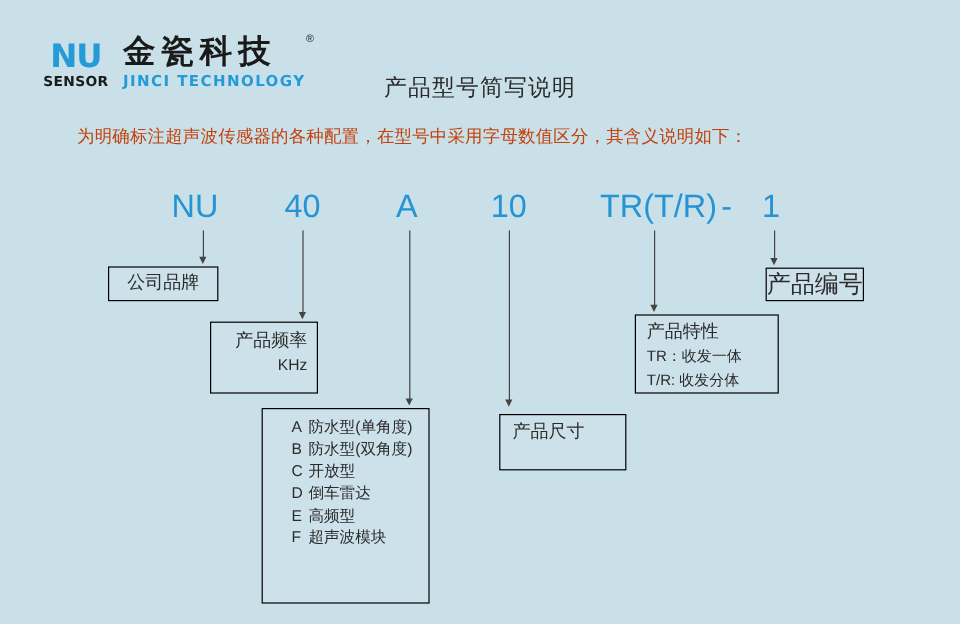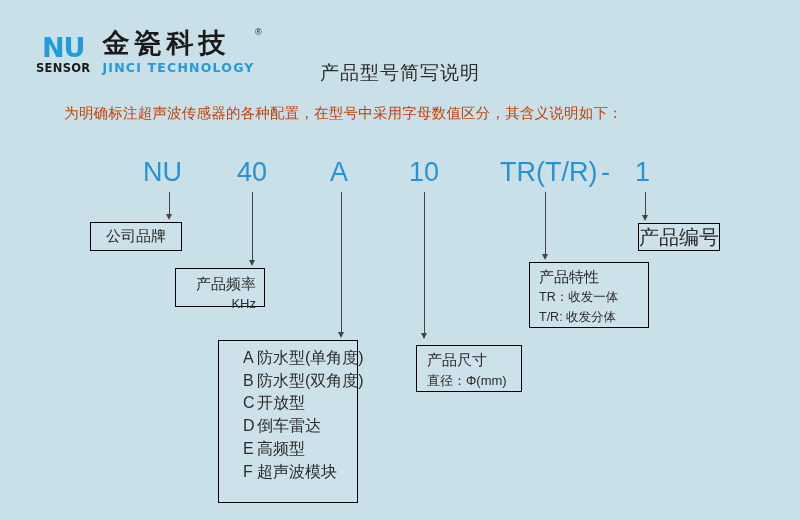--- a/index.html
+++ b/index.html
@@ -74,30 +74,30 @@
   }
 
   
   .box{
     position:absolute;
     border:1px solid #000000;
     background:rgba(255,255,255,0.06);
     box-sizing:border-box;
   }
   .box .hd{font-size:15px;color:#2b2b2b;line-height:1.35;}
-  .box .ln{font-size:16px;color:#2b2b2b;line-height:1.42;white-space:nowrap;}
+  .box .ln{font-size:13px;color:#2b2b2b;line-height:1.42;white-space:nowrap;}
   .box .ln .k{font-family:"Liberation Sans",sans-serif;}
 
   
   #box-brand{left:90px;top:222px;width:92px;height:29px;
              display:flex;align-items:center;justify-content:center;}
   #box-brand .hd{font-size:15px;}
 
   
-  #box-freq{left:175px;top:268px;width:90px;height:39px;
+  #box-freq{left:175px;top:268px;width:90px;height:60px;
             padding:5px 8px 0 0;text-align:right;}
   #box-freq .hd{font-size:15px;}
   #box-freq .unit{font-size:13px;margin-top:2px;}
 
   
   #box-series{left:218px;top:340px;width:140px;height:163px;padding:6px 0 0 0;}
   #box-series .hd{text-align:center;margin:0 0 4px 0;padding-left:18px;}
   #box-series .ln{padding-left:24px;}
   #box-series .ln .k{display:inline-block;width:14px;}
 
@@ -176,21 +176,20 @@
     <div class="ln"><span class="k">A</span><span>防水型(单角度)</span></div>
     <div class="ln"><span class="k">B</span><span>防水型(双角度)</span></div>
     <div class="ln"><span class="k">C</span><span>开放型</span></div>
     <div class="ln"><span class="k">D</span><span>倒车雷达</span></div>
     <div class="ln"><span class="k">E</span><span>高频型</span></div>
     <div class="ln"><span class="k">F</span><span>超声波模块</span></div>
   </div>
 
   <div class="box" id="box-size">
     <div class="hd">产品尺寸</div>
-    <div class="ln">直径：Φ(mm)</div>
   </div>
 
   <div class="box" id="box-feature">
     <div class="hd">产品特性</div>
     <div class="ln"><span class="k">TR：</span><span>收发一体</span></div>
     <div class="ln"><span class="k">T/R: </span><span>收发分体</span></div>
   </div>
 
   <div class="box" id="box-serial">
     <div class="hd">产品编号</div>

